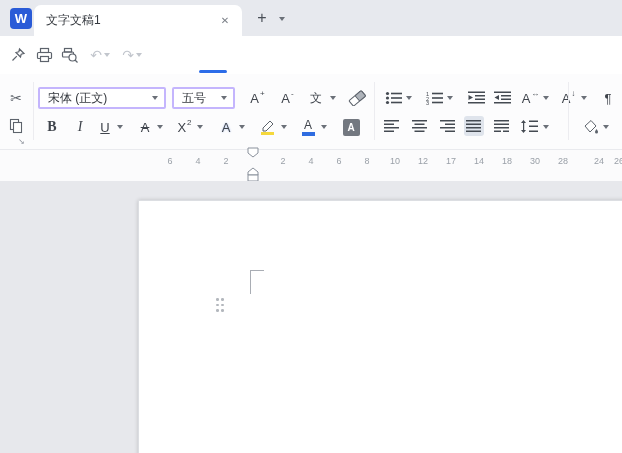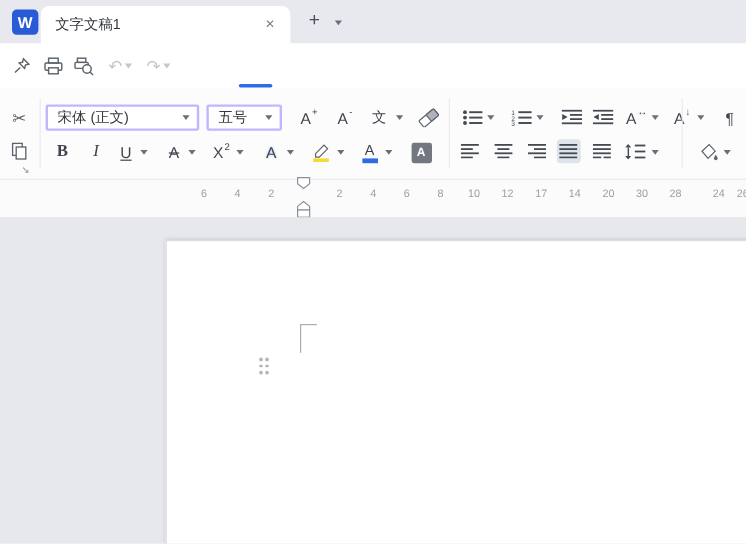--- a/index.html
+++ b/index.html
@@ -353,21 +353,21 @@
     <span class="rn" style="left:198px;">4</span>
     <span class="rn" style="left:226px;">2</span>
     <span class="rn" style="left:283px;">2</span>
     <span class="rn" style="left:311px;">4</span>
     <span class="rn" style="left:339px;">6</span>
     <span class="rn" style="left:367px;">8</span>
     <span class="rn" style="left:395px;">10</span>
     <span class="rn" style="left:423px;">12</span>
     <span class="rn" style="left:451px;">17</span>
     <span class="rn" style="left:479px;">14</span>
-    <span class="rn" style="left:507px;">20</span>
+    <span class="rn" style="left:507px;">18</span>
     <span class="rn" style="left:535px;">30</span>
     <span class="rn" style="left:563px;">28</span>
     <span class="rn" style="left:599px;">24</span>
     <span class="rn" style="left:619px;">26</span>
     <svg class="markers" width="14" height="36">
       <path d="M2 1h10v5l-5 4-5-4z" fill="#fff" stroke="#8a919c"></path>
       <path d="M2 25l5-4 5 4v3H2z" fill="#fff" stroke="#8a919c"></path>
       <rect x="2" y="28" width="10" height="6" fill="#fff" stroke="#8a919c"></rect>
     </svg>
   </div>

